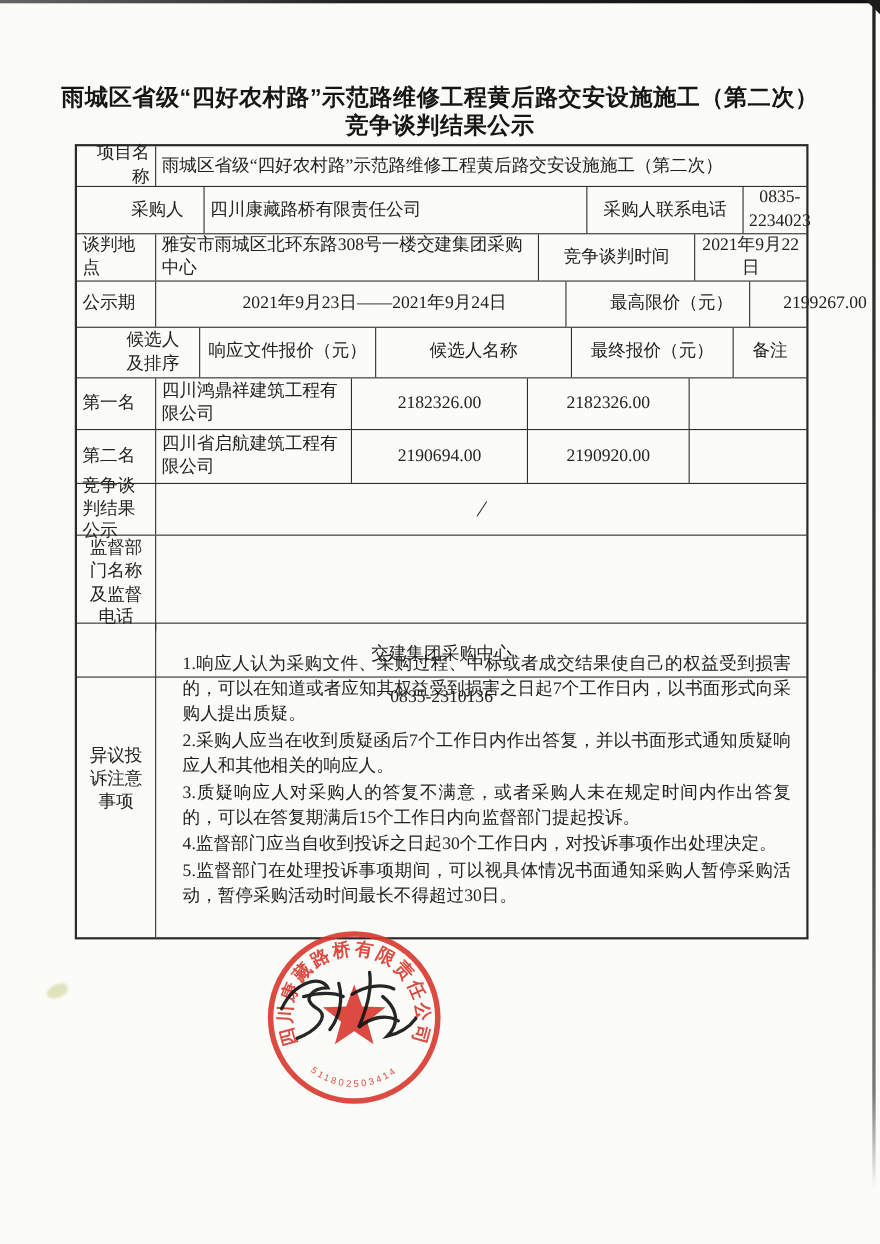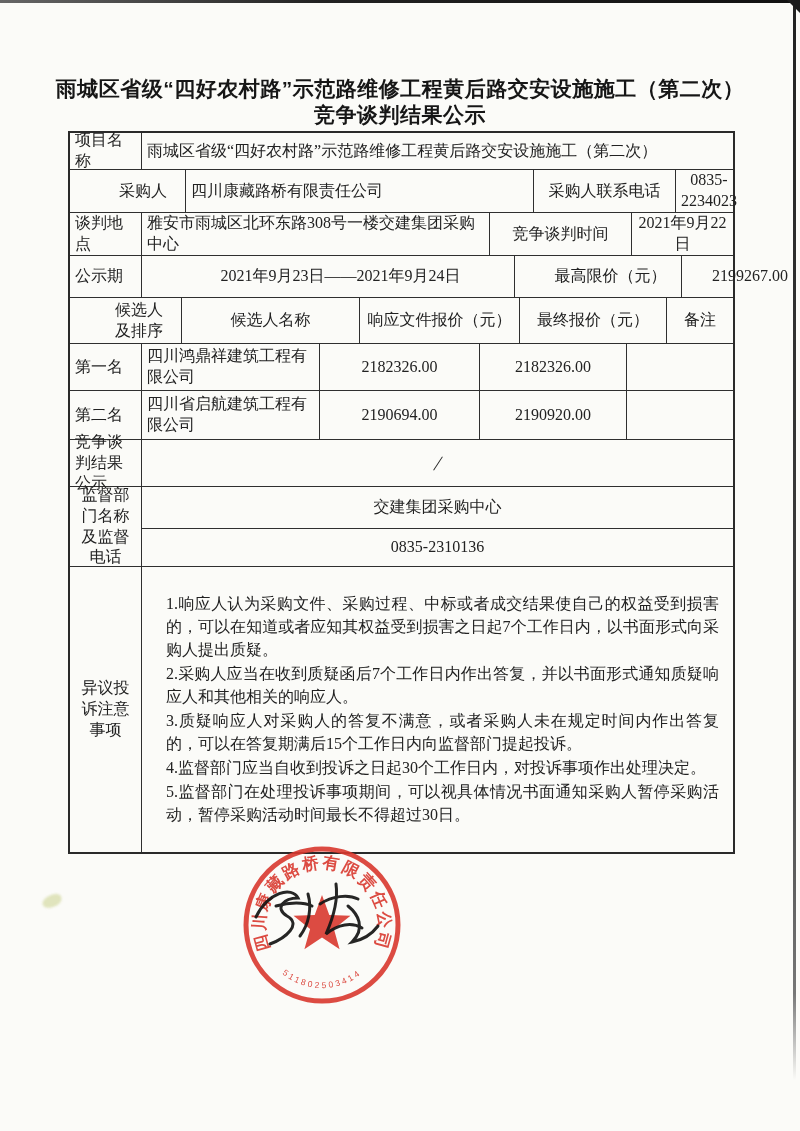--- a/index.html
+++ b/index.html
@@ -51,23 +51,23 @@
   .cell:last-child{border-right:none;}
   .tc{justify-content:center;text-align:center;}
   .c-label{width:72px;flex:0 0 auto;}
   .c-a{width:348px;flex:0 0 auto;}
   .c-b{width:142px;flex:0 0 auto;}
   .c-c{flex:1 1 auto;}
   .k1{width:178px;flex:0 0 auto;}
   .k2{width:160px;flex:0 0 auto;}
   .k3{width:147px;flex:0 0 auto;}
   .k4{flex:1 1 auto;}
-  .h-r1{height:37px;} .h-r2{height:43px;padding-left:44px;} .h-r3{height:43px;} .h-r4{height:42px;gap:25px;}
+  .h-r1{height:37px;text-align:right;} .h-r2{height:43px;padding-left:44px;} .h-r3{height:43px;} .h-r4{height:42px;gap:25px;}
   .h-r5{height:46px;padding-left:40px;} .h-r6{height:47px;} .h-r7{height:49px;} .h-r8{height:47px;}
-  .h-r9{height:80px;} .h-r10{height:285px;} .h-r11{height:133px;}
+  .h-r9{height:80px;flex-direction:column;} .h-r10{height:285px;} .h-r11{height:133px;}
   .stack{display:flex;flex-direction:column;flex:1 1 auto;}
   .sub{display:flex;align-items:center;justify-content:center;box-sizing:border-box;}
   .sub-top{height:42px;border-bottom:1.5px solid #2f2f2f;}
   .sub-bot{height:36px;}
   .notes{display:block;padding:8px 9px;align-self:center;}
   .notes p{margin:0 0 1px 10px;font-size:16px;line-height:1.44;text-align:justify;}
   .slash{font-size:20px;font-style:italic;transform:skewX(-8deg);}
   .sig-row .cell{border-right:none;}
   
   .seal{position:absolute;left:237px;top:840px;width:170px;height:170px;z-index:5;opacity:.9;}
@@ -109,22 +109,22 @@
 
   <div class="row h-r4">
     <div class="cell c-label">公示期</div>
     <div class="cell c-a tc">2021年9月23日——2021年9月24日</div>
     <div class="cell c-b tc">最高限价（元）</div>
     <div class="cell c-c tc">2199267.00</div>
   </div>
 
   <div class="row h-r5">
     <div class="cell c-label">候选人及排序</div>
+    <div class="cell k2 tc">响应文件报价（元）</div>
     <div class="cell k1 tc">候选人名称</div>
-    <div class="cell k2 tc">响应文件报价（元）</div>
     <div class="cell k3 tc">最终报价（元）</div>
     <div class="cell k4 tc">备注</div>
   </div>
 
   <div class="row h-r6">
     <div class="cell c-label">第一名</div>
     <div class="cell k1">四川鸿鼎祥建筑工程有限公司</div>
     <div class="cell k2 tc">2182326.00</div>
     <div class="cell k3 tc">2182326.00</div>
     <div class="cell k4 tc"></div>

